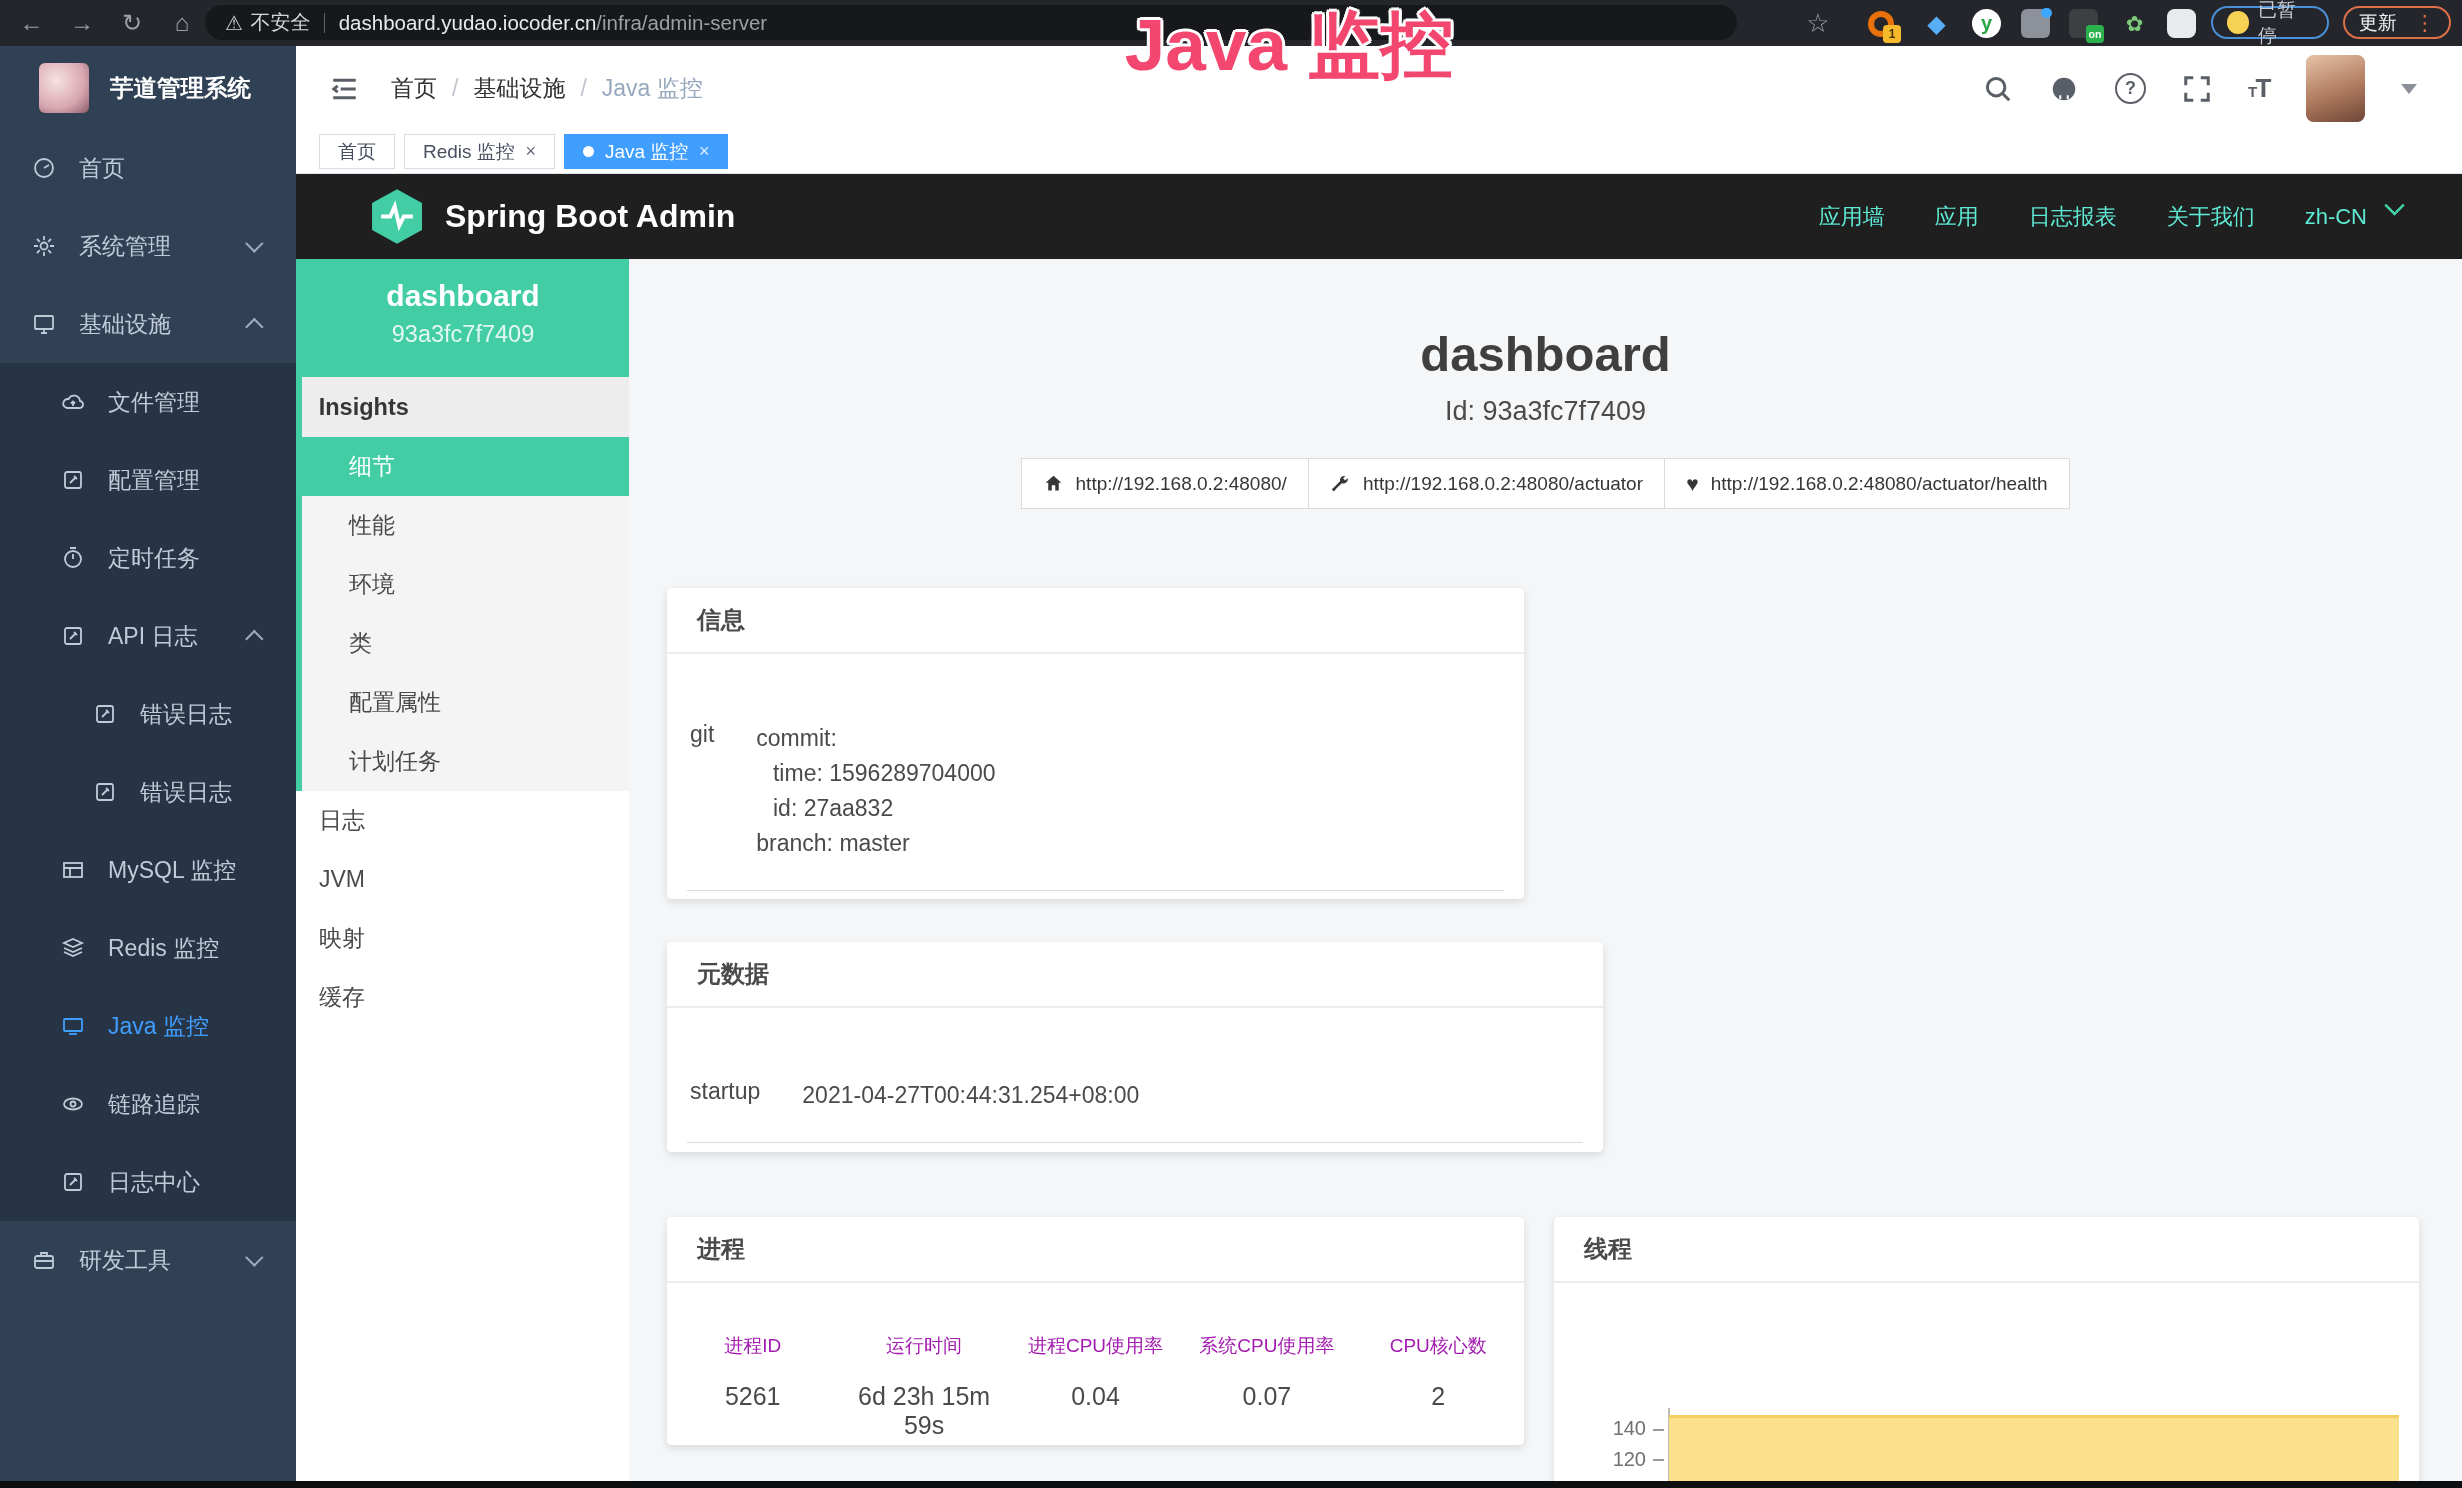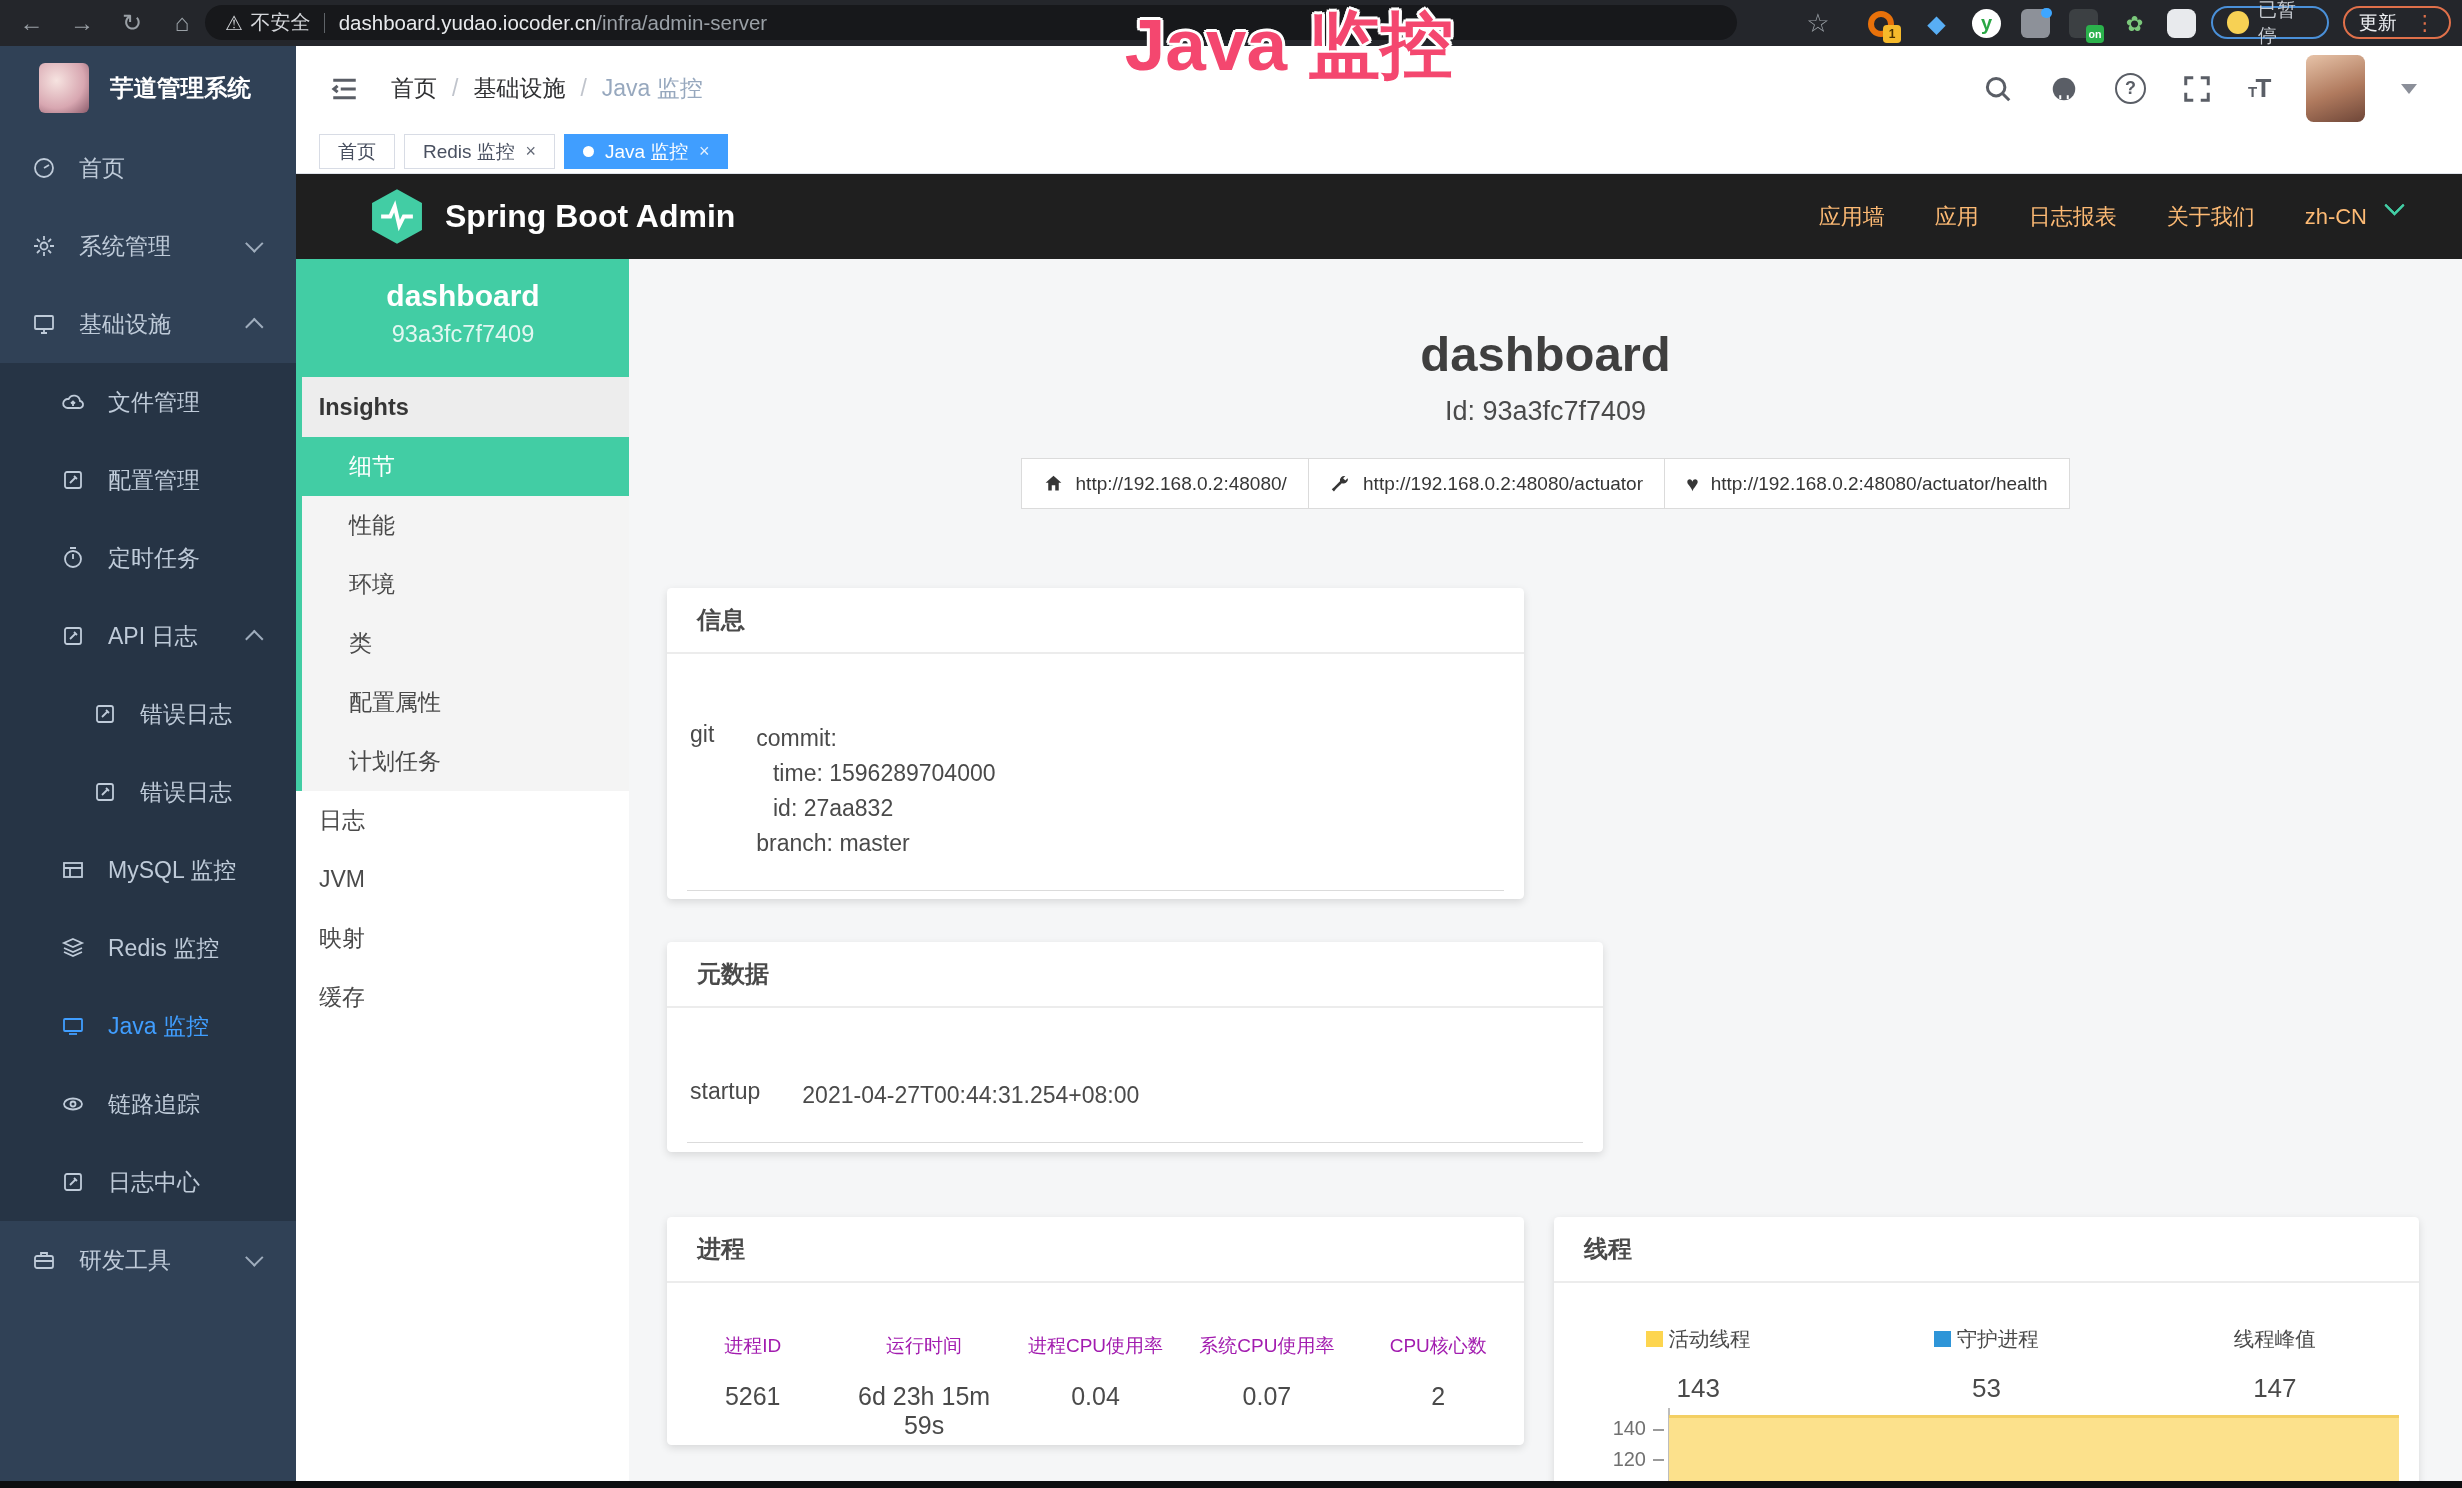--- a/index.html
+++ b/index.html
@@ -54,21 +54,21 @@
   .tab{height:35px;padding:0 18px;border:0.8px solid #d8dce5;background:#fff;color:#495060;font-size:19px;display:flex;align-items:center;gap:10.6px;box-sizing:border-box;}
   .tab.active{background:#409EFF;border-color:#409EFF;color:#fff;}
   .tab .dot{width:11.4px;height:11.4px;border-radius:50%;background:#fff;}
   .tab .x{font-size:18px;opacity:.85;}
 
   
   .sba-nav{position:absolute;left:296px;top:174px;width:2167px;height:85px;background:#1f1f1f;display:flex;align-items:center;}
   .sba-brand{display:flex;align-items:center;gap:20px;margin-left:73px;}
   .sba-brand svg{width:56px;height:59px;}
   .sba-brand .txt{color:#fff;font-size:32px;font-weight:bold;}
-  .sba-links{margin-left:auto;display:flex;align-items:center;gap:50px;padding-right:61px;font-size:22px;color:#fdba74;}
+  .sba-links{margin-left:auto;display:flex;align-items:center;gap:50px;padding-right:61px;font-size:22px;color:#5eead4;}
   .sba-lang{display:flex;gap:20px;}
   .gchev{width:12px;height:12px;border-right:3.8px solid #42cda4;border-bottom:3.8px solid #42cda4;transform:rotate(45deg);margin-top:-6px;border-radius:1.5px;}
 
   
   .sba-side{position:absolute;left:296px;top:259px;width:334px;height:1229px;background:#fff;}
   .inst-head{height:118px;background:#42cda4;color:#fff;text-align:center;}
   .inst-head .n{font-size:30px;font-weight:bold;padding-top:20px;}
   .inst-head .i{font-size:23.5px;opacity:.85;margin-top:7.6px;}
   .ins-block{border-left:6.8px solid #42cda4;}
   .ins-title{height:60px;line-height:60px;background:#ededed;font-size:23.5px;font-weight:bold;color:#363636;padding-left:16.7px;}
@@ -417,36 +417,20 @@
         <span class="pv">5261</span>
         <span class="pv">6d 23h 15m 59s</span>
         <span class="pv">0.04</span>
         <span class="pv">0.07</span>
         <span class="pv">2</span>
       </div>
     </div>
 
     <div class="card" style="left:925px;top:958px;width:865px;height:576px;">
       <div class="card-head">线程</div>
-      <div class="legend" style="padding-top:42px;">
-        <span class="lg-lab">
-          <span class="sw" style="background: rgb(253, 213, 79);"></span>
-          <span>活动线程</span>
-        </span>
-        <span class="lg-lab">
-          <span class="sw" style="background: rgb(46, 149, 216);"></span>
-          <span>守护进程</span>
-        </span>
-        <span class="lg-lab">
-          <span>线程峰值</span>
-        </span>
-        <span class="lg-val">143</span>
-        <span class="lg-val">53</span>
-        <span class="lg-val">147</span>
-      </div>
       <div>
         <span class="ytick" style="left:46px;top:200px;">140</span>
         <span class="ytl" style="left:99px;top:212px;"></span>
         <span class="ytick" style="left:46px;top:231px;">120</span>
         <span class="ytl" style="left:99px;top:242px;"></span>
         <span class="ytick" style="left:46px;top:261px;">100</span>
 
         <span class="yaxis" style="left:114px;top:191px;height:190px;"></span>
         <div class="area" style="left: 115px; top: 198px; width: 730px; height: 197px; background: rgb(252, 225, 140);"></div>
       </div>

